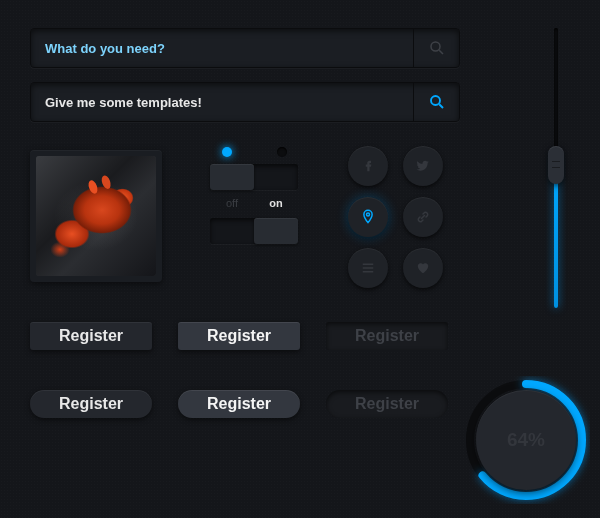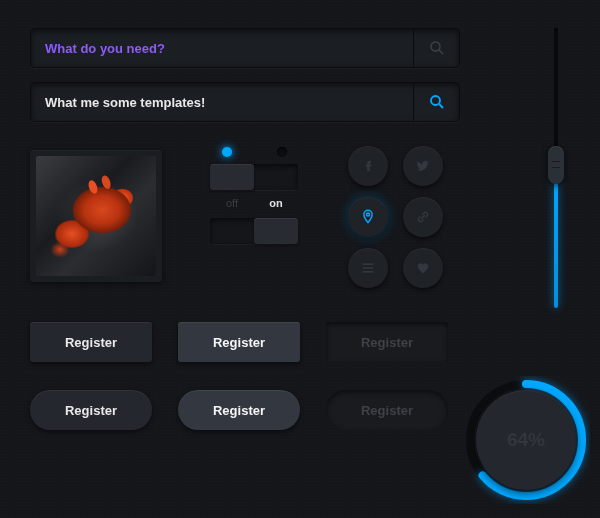--- a/index.html
+++ b/index.html
@@ -32,21 +32,21 @@
   .search-bar.bottom { top: 82px; }
   .search-input {
     flex: 1;
     padding: 0 14px;
     height: 100%;
     display: flex;
     align-items: center;
     font-size: 13px;
     font-weight: 600;
   }
-  .search-bar.top .search-input { color: #8b5cf6; }
+  .search-bar.top .search-input { color: #7dd3fc; }
   .search-bar.bottom .search-input { color: #e8e8e8; }
   .search-btn {
     width: 46px;
     height: 100%;
     border-left: 1px solid #0b0c0e;
     display: flex;
     align-items: center;
     justify-content: center;
     cursor: pointer;
   }
@@ -145,25 +145,25 @@
   .row2 { top: 197px; }
   .row3 { top: 248px; }
   .col1 { left: 348px; }
   .col2 { left: 403px; }
   .pin-active { box-shadow: 0 0 12px rgba(0,162,255,0.3), 0 2px 4px rgba(0,0,0,0.6), inset 0 1px 0 rgba(255,255,255,0.05); }
 
   
   .btn {
     position: absolute;
     width: 122px;
-    height: 40px;
+    height: 28px;
     display: flex;
     align-items: center;
     justify-content: center;
-    font-size: 13px;
+    font-size: 16px;
     font-weight: 600;
     cursor: pointer;
   }
   .btn-row1 { top: 322px; }
   .btn-row2 { top: 390px; }
   .btn-c1 { left: 30px; }
   .btn-c2 { left: 178px; }
   .btn-c3 { left: 326px; }
 
   .btn-rect { border-radius: 3px; }
@@ -257,21 +257,21 @@
   <div class="search-input">What do you need?</div>
   <div class="search-btn">
     <svg viewBox="0 0 24 24">
         <circle cx="10" cy="10" r="6" stroke="#3e4147" stroke-width="2" fill="none"></circle>
         <line x1="15" y1="15" x2="20" y2="20" stroke="#3e4147" stroke-width="2"></line>
       </svg>
   </div>
 </div>
 
 <div class="search-bar bottom">
-  <div class="search-input">What me some templates!</div>
+  <div class="search-input">Give me some templates!</div>
   <div class="search-btn">
     <svg viewBox="0 0 24 24">
         <circle cx="10" cy="10" r="6" stroke="#00a8ff" stroke-width="2.5" fill="none"></circle>
         <line x1="15" y1="15" x2="20" y2="20" stroke="#00a8ff" stroke-width="2.5"></line>
       </svg>
   </div>
 </div>
 
 <div class="thumb">
   <div class="thumb-inner">

